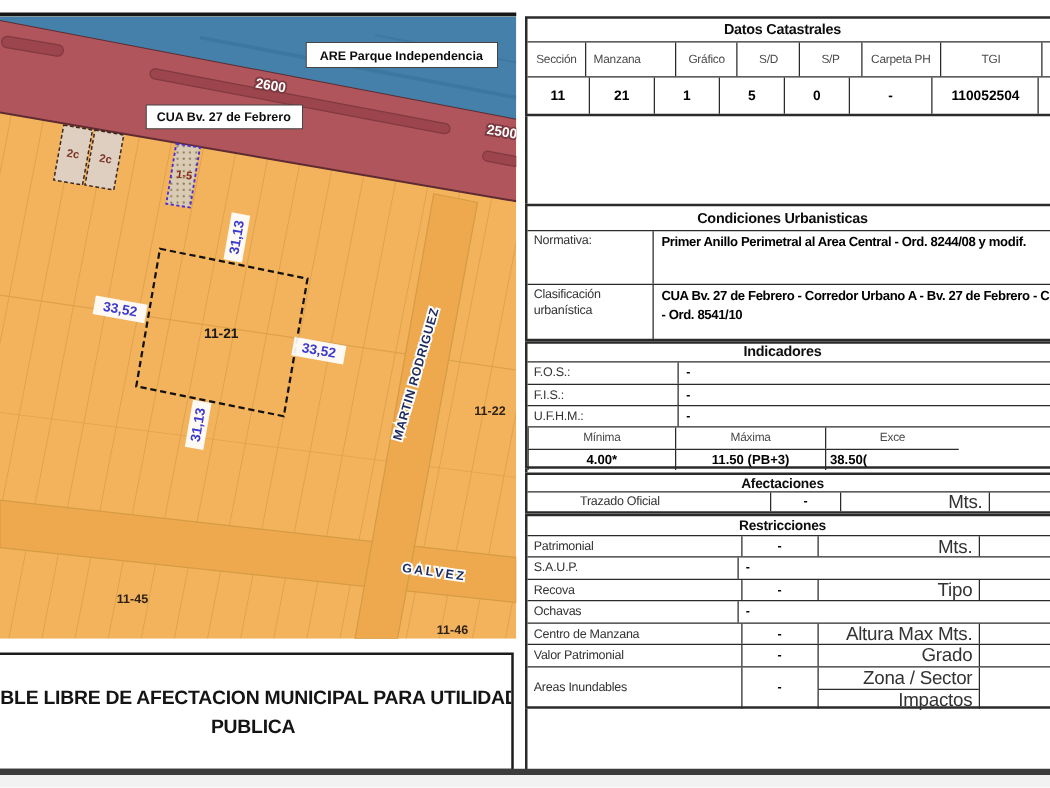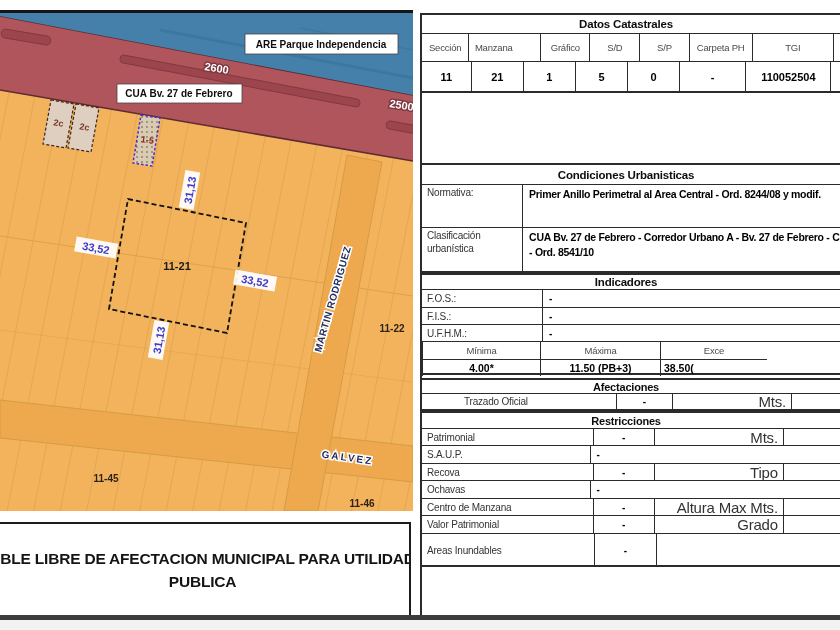--- a/index.html
+++ b/index.html
@@ -275,19 +275,23 @@
         </div>
       <div class="c dash" style="width:62px;">-</div>
       <div class="c unit" style="width:130px;">Grado</div>
       <div class="c" style="width:102px;"></div>
     </div>
     <div class="r" style="height:34px;">
       <div class="c first" style="width:172px;">
           <span class="lab">Areas Inundables</span>
         </div>
       <div class="c dash" style="width:62px;">-</div>
+      <div style="width:130px;display:flex;flex-direction:column;border-left:1px solid #2b2b2b;">
+        <div class="unit" style="height:17px;display:flex;align-items:center;">Zona / Sector</div>
+        <div class="unit" style="height:17px;display:flex;align-items:center;border-top:1px solid #2b2b2b;">Impactos</div>
+      </div>
       <div class="c" style="width:102px;"></div>
     </div>
   </div>
 
   <div id="bottom-bar"></div>
   <div id="bottom-gray"></div>
 </div>
 
 </body></html>

